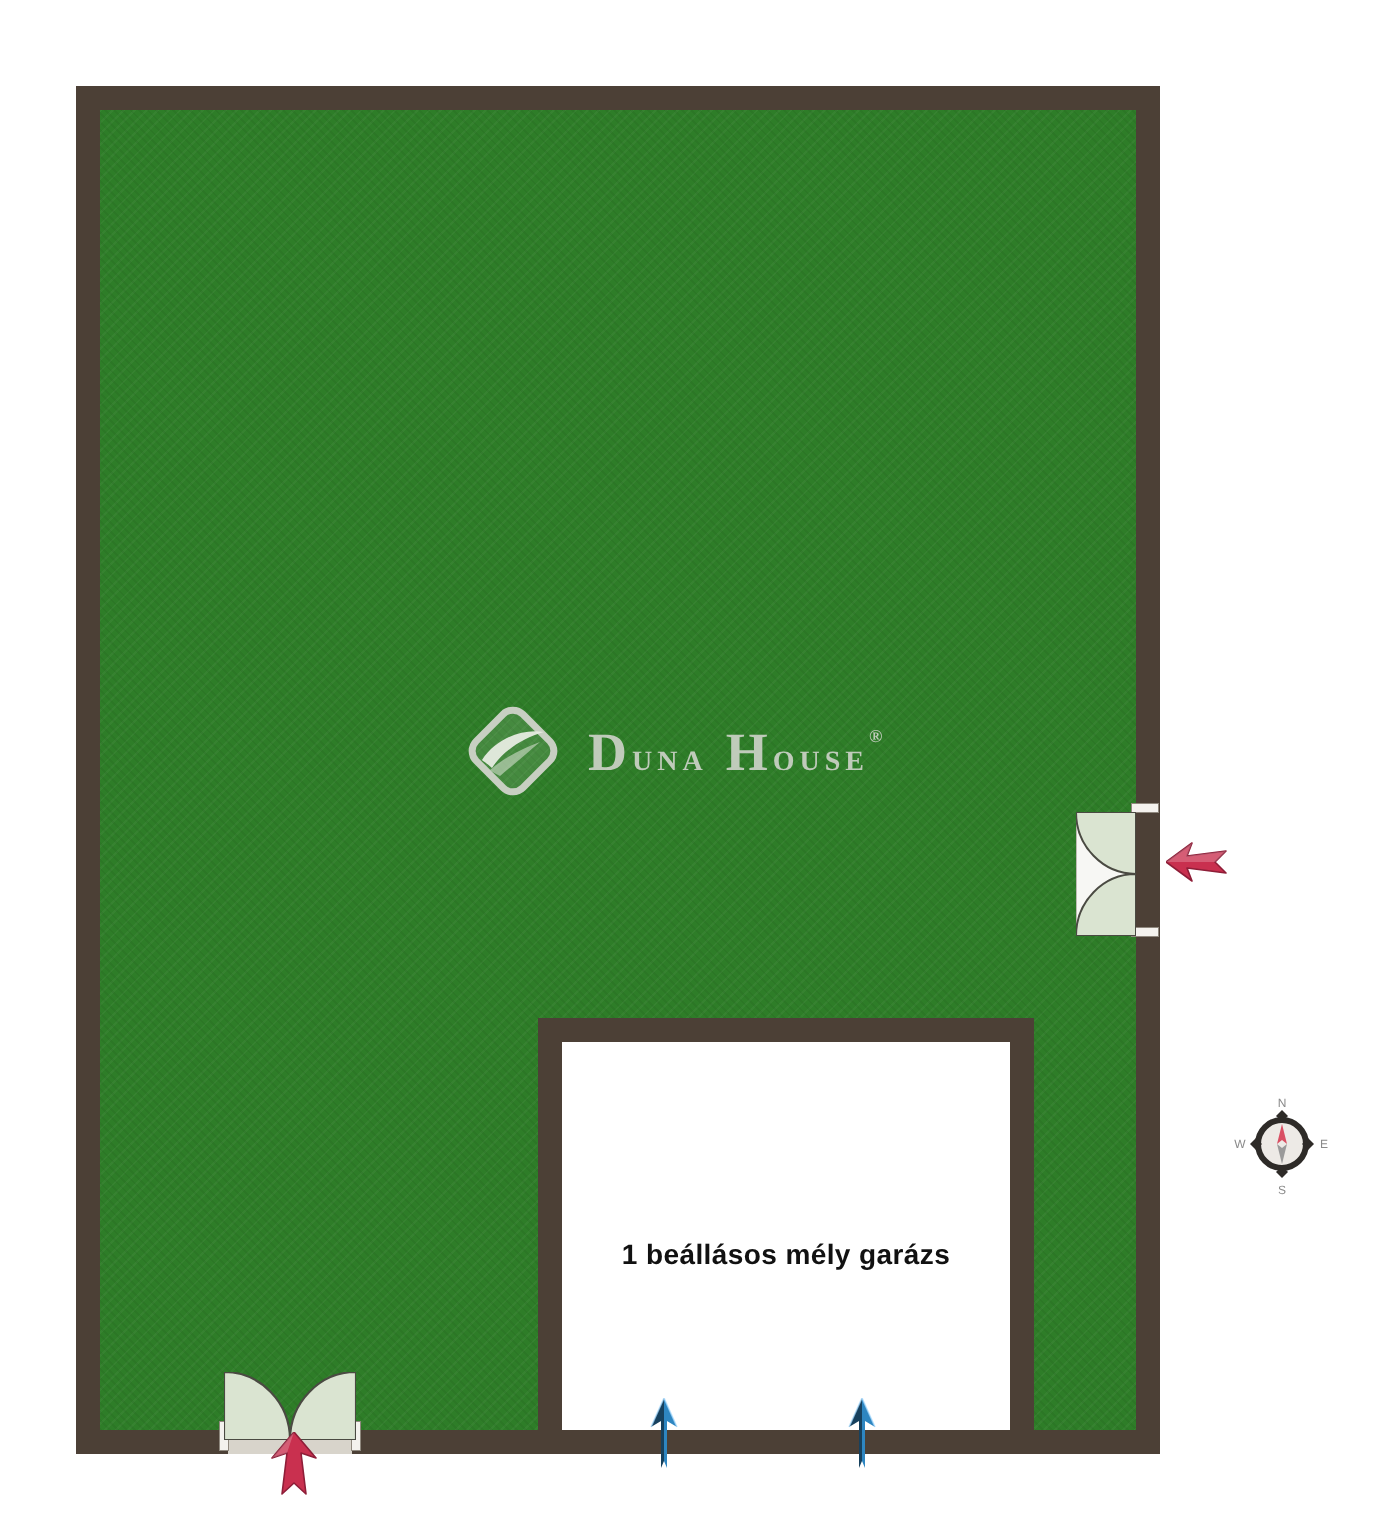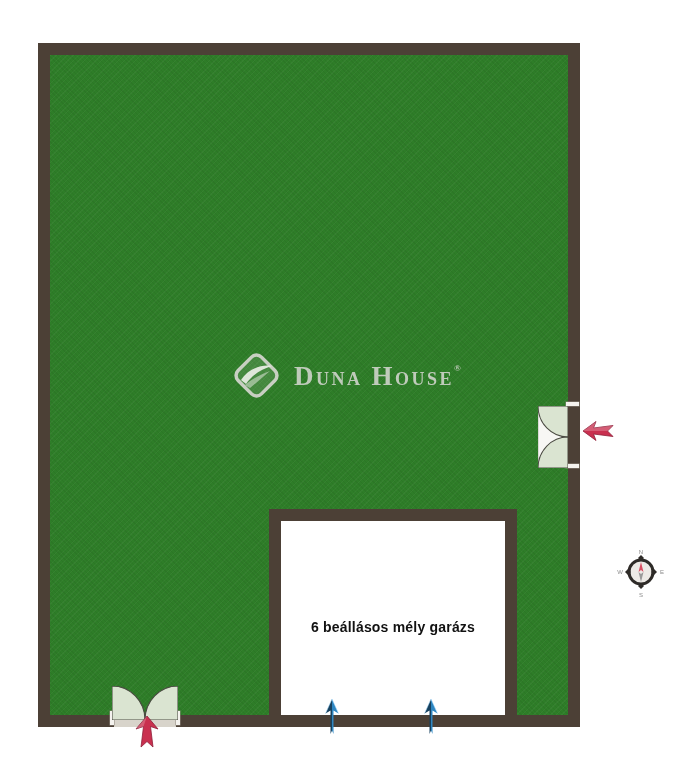--- a/index.html
+++ b/index.html
@@ -29,37 +29,37 @@
     letter-spacing:.2px;white-space:nowrap;
   }
 
   
   .logo{position:absolute;left:228px;top:350px;display:flex;align-items:center;gap:10px;}
   .brand{
     font-family:"Liberation Serif",serif;color:var(--watermark,#ccd2c7);
     letter-spacing:2.5px;font-weight:600;white-space:nowrap;opacity:.92;
   }
   .brand .cap{font-size:27px;}
-  .brand .sc{font-size:18px;}
+  .brand .sc{font-size:14px;}
   .brand .word2{margin-left:9px;}
   .brand sup{font-size:9px;letter-spacing:0;vertical-align:14px;}
   .jamb{position:absolute;background:#f4f2ee;box-shadow:0 0 0 .5px #8f887e;}
   .opening{position:absolute;background:var(--door-opening,#d8d4cb);}
   svg{display:block;}
   .svgicon{position:absolute;}
 </style>
 </head>
 <body>
 
 <div class="canvas">
 
   <div class="plot"></div>
 
   <div class="garage">
-    <div class="garage-label">6 beállásos mély garázs</div>
+    <div class="garage-label">1 beállásos mély garázs</div>
   </div>
 
   <div class="logo">
     <svg class="diamond" width="56" height="52" viewBox="0 0 56 52">
       <rect x="12" y="9" width="33" height="33" rx="7" transform="rotate(45 28.5 25.5)" fill="rgba(236,241,233,0.12)" stroke="#c8cfc2" stroke-width="3.5"></rect>
       <path d="M13,30 C20,19 34,14 44,16 C33,19 23,26 18,34 C16,32 14,31 13,30 Z" fill="#e7ece2" opacity="0.95"></path>
       <path d="M17,35 C25,28 34,24 42,21 C35,27 28,33 22,38 C20,37 18,36 17,35 Z" fill="#dfe6d9" opacity="0.55"></path>
     </svg>
     <div class="brand">
       <span class="cap">D</span><span class="sc">UNA</span><span class="cap word2">H</span><span class="sc">OUSE</span><sup>®</sup>

